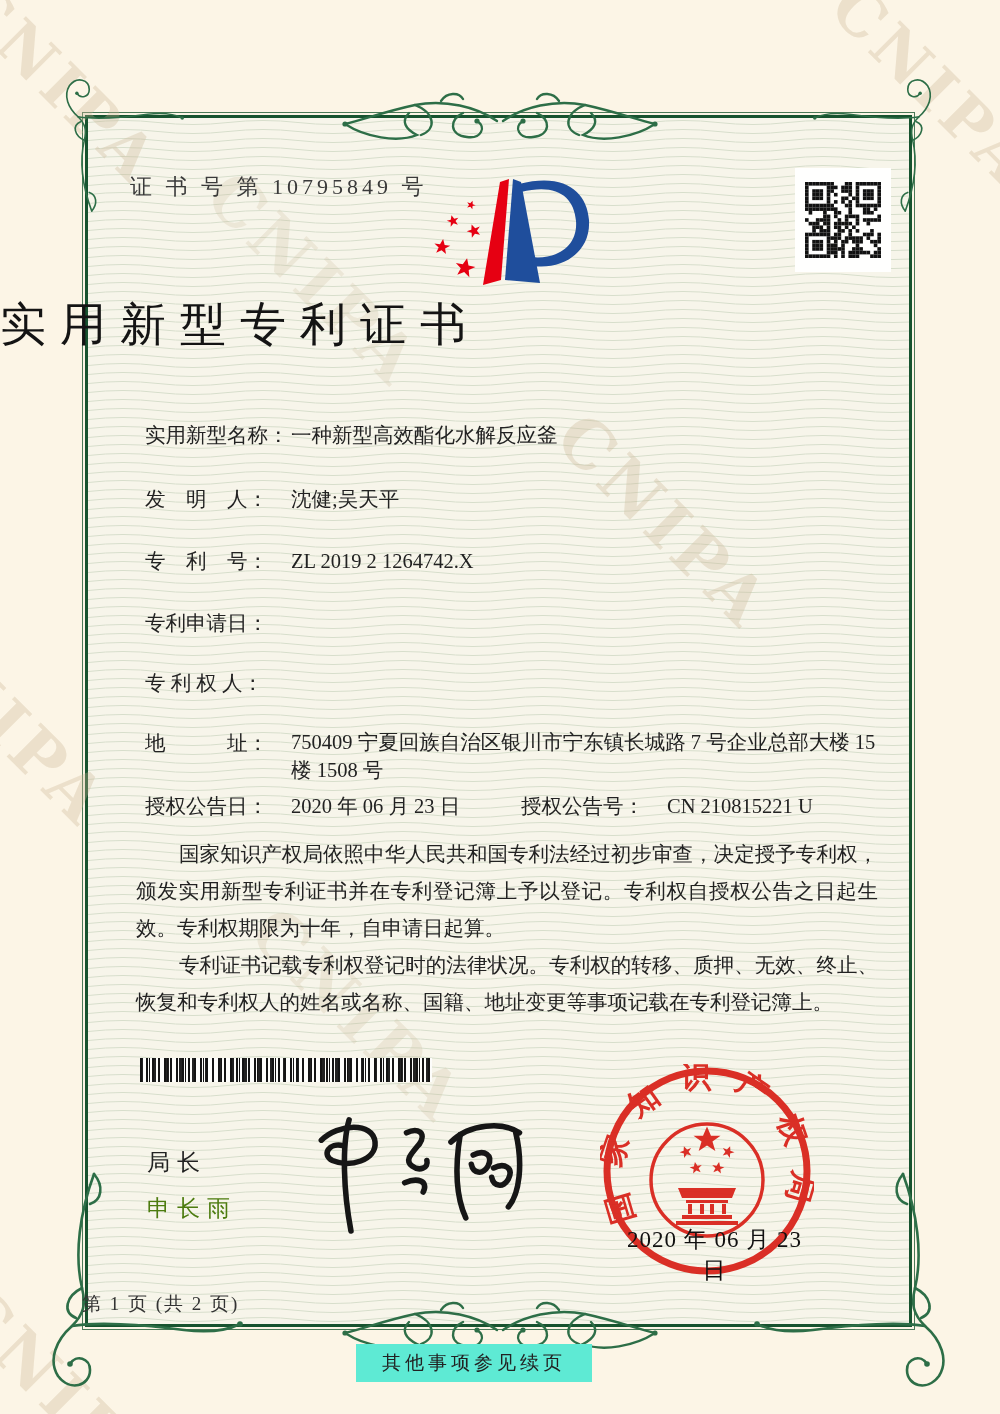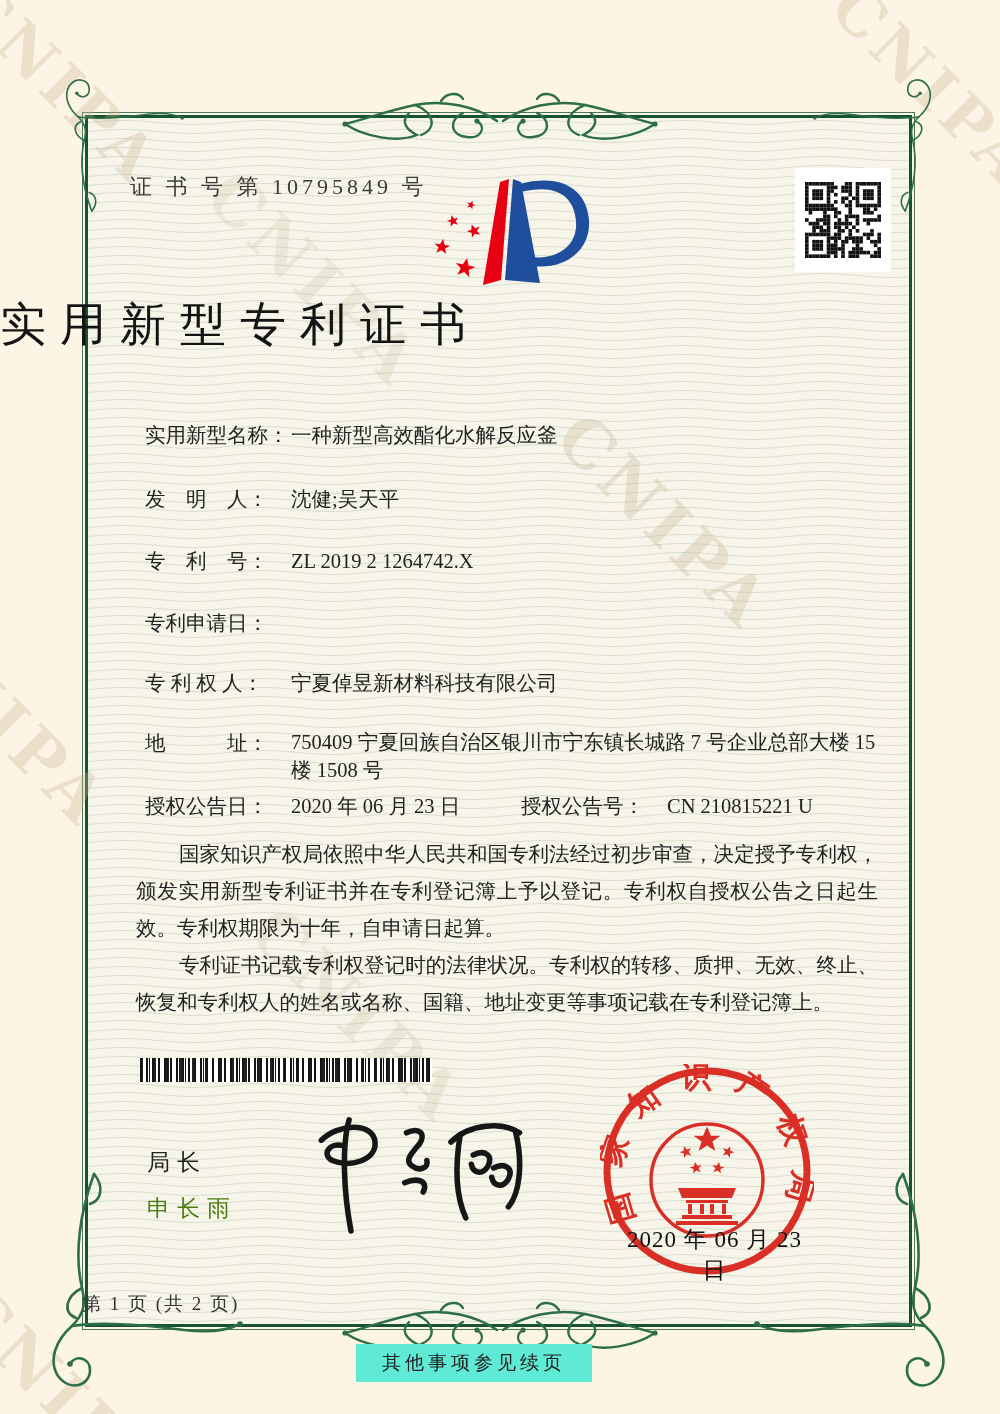--- a/index.html
+++ b/index.html
@@ -416,21 +416,20 @@
     </div>
     <div class="frow" style="top:546px">
       <span class="flabel">专　利　号：</span>
       <span class="fvalue">ZL 2019 2 1264742.X</span>
     </div>
     <div class="frow" style="top:608px">
       <span class="flabel">专利申请日：</span>
     </div>
     <div class="frow" style="top:668px">
       <span class="flabel">专 利 权 人：</span>
-      <span class="fvalue">宁夏倬昱新材料科技有限公司</span>
     </div>
     <div class="frow addr" style="top:728px">
       <span class="flabel">地　　　址：</span>
       <span class="fvalue">750409 宁夏回族自治区银川市宁东镇长城路 7 号企业总部大楼 15 楼 1508 号</span>
     </div>
     <div class="frow" style="top:791px">
       <span class="flabel">授权公告日：</span>
       <span class="fvalue-fixed">2020 年 06 月 23 日</span>
       <span class="flabel">授权公告号：</span>
       <span class="fvalue">CN 210815221 U</span>

